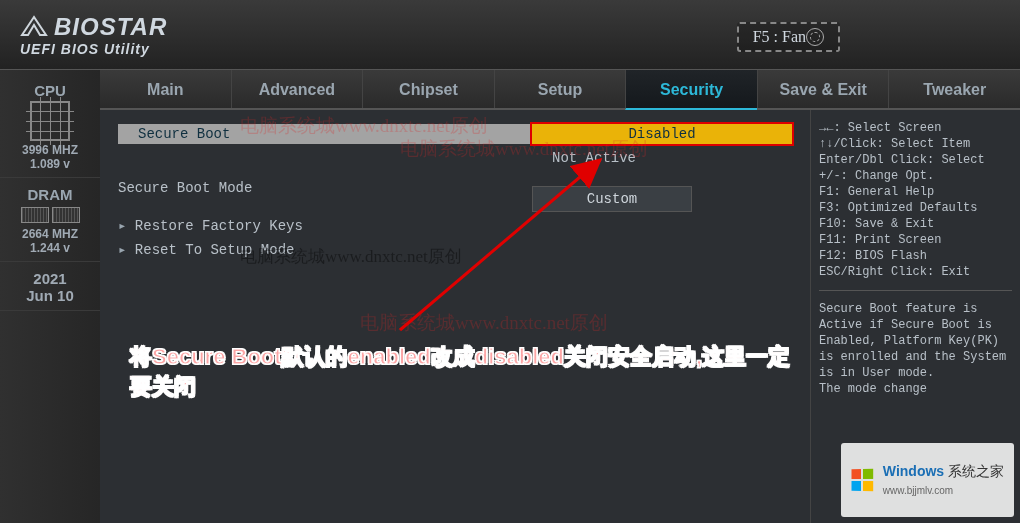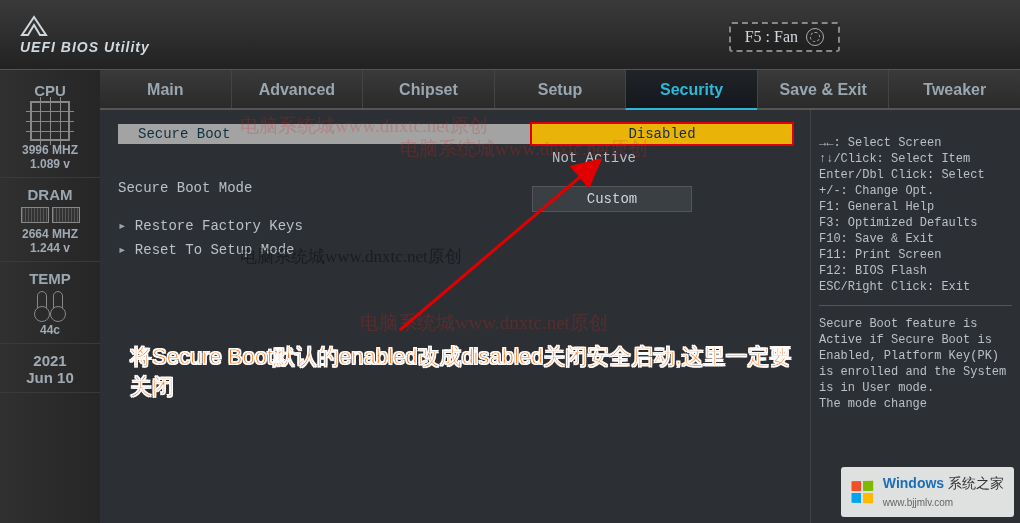--- a/index.html
+++ b/index.html
@@ -22,21 +22,21 @@
   }
   .brand { color: #d0d8e0; }
   .brand .logo { display:flex; align-items:center; gap:6px; }
   .brand .logotext { font-family: Arial, sans-serif; font-weight: 800; font-size: 24px; letter-spacing:1px; font-style: italic;}
   .brand .sub { font-family: Arial, sans-serif; font-weight: 700; font-size: 14px; font-style: italic; letter-spacing: 1px;}
   .fanbox {
     position:absolute; right:180px; top:22px;
     border:2px dashed #888; padding:4px 14px;
     font-family: "Comic Sans MS", cursive; font-size:16px; color:#d0d8e0;
     border-radius:3px;
-    display:flex; gap:8px; align-items:center;
+    display:flex; gap:0; align-items:center;
     background: rgba(0,0,0,0.2);
   }
   .fanicon { width:18px;height:18px;border:1px solid #aaa;border-radius:50%;position:relative;}
   .fanicon::before{content:"";position:absolute;inset:3px;border:1px dashed #aaa;border-radius:50%;}
   .tri-bg { position:absolute; inset:0; z-index:-1;
     background:
       linear-gradient(110deg, transparent 60%, rgba(255,255,255,0.06) 60% 70%, transparent 70%),
       linear-gradient(250deg, transparent 40%, rgba(255,255,255,0.05) 40% 55%, transparent 55%);
   }
 
@@ -94,64 +94,65 @@
   .valbox { width:260px; }
   .valbox.hl { background:#eab308; color:#103040; text-align:center; outline:2px solid #d00;}
   .menuitem { padding:2px 8px; line-height:20px; cursor:pointer;}
   .menuitem::before{ content:"▸ "; color:#9aa6b0;}
   .custom { width:160px; margin:8px 0 0 0; background:#3a3f44; color:#cfd6dc; text-align:center; padding:2px 0; border:1px solid #555;}
 
   .panel-right {
     width:210px; flex:0 0 210px;
     background:#2c2f33;
     border-left:1px solid #444;
-    padding:25px 8px;
+    padding:10px 8px;
     font-size:12px; line-height:16px;
   }
   .help-sep{ border:none; border-top:1px solid #555; margin:10px 0;}
 
   .watermark { position:absolute; color:rgba(220,40,40,0.25); font-family: SimSun, serif; font-size:19px; pointer-events:none; }
   .wm1{ top:3px; left:140px;}
   .wm2{ top:26px; left:300px;}
   .wm3{ top:135px; left:140px; font-size:17px; color:rgba(0,0,0,0.4);}
   .wm4{ top:200px; left:260px;}
   .annotation {
     position:absolute; top:232px; left:30px;
     font-family: SimSun, "Microsoft YaHei", sans-serif;
-    font-size:22px; font-weight:400;
-    color:#f97316;
+    font-size:22px; font-weight:700;
+    color:#fca5a5;
     -webkit-text-stroke: 1px #fff;
     text-shadow: 1px 1px 0 #fff,-1px -1px 0 #fff,1px -1px 0 #fff,-1px 1px 0 #fff;
     pointer-events:none;
   }
   .arrow { position:absolute; pointer-events:none; }
 
   .site-wm {
     position:absolute; right:6px; bottom:6px;
     background:rgba(255,255,255,0.85);
-    padding:8px 10px; border-radius:3px;
+    padding:20px 10px; border-radius:3px;
     font-family:"Microsoft YaHei",sans-serif; font-size:14px; color:#1b6fb5;
     display:flex; align-items:center; gap:10px;
   }
   .winlogo { width:22px; height:22px; display:grid; grid-template:1fr 1fr/1fr 1fr; gap:2px; transform: perspective(60px) rotateY(-10deg);}
   .winlogo span:nth-child(1){background:#f25022;}
   .winlogo span:nth-child(2){background:#7fba00;}
   .winlogo span:nth-child(3){background:#00a4ef;}
   .winlogo span:nth-child(4){background:#ffb900;}
 </style>
 </head>
 <body>
 
 <div class="topbar">
   <div class="tri-bg"></div>
   <div class="brand">
     <div class="logo">
       <svg width="28" height="24" viewBox="0 0 28 24">
         <path d="M2 20 L14 2 L26 20 L20 20 L14 10 L8 20 Z" fill="none" stroke="#cfd6dc" stroke-width="2"></path>
       </svg>
+      <span class="logotext">BIOSTAR</span>
     </div>
     <div class="sub">UEFI BIOS Utility</div>
   </div>
   <div class="fanbox">
     <span>F5 : Fan</span>
     <span class="fanicon"></span>
   </div>
 </div>
 
 <div class="layout">
@@ -163,28 +164,20 @@
       <div class="sb-val">1.089 v</div>
     </div>
     <div class="sb-block">
       <div class="sb-title">DRAM</div>
       <div class="ram sb-icon">
           <span></span>
           <span></span>
         </div>
       <div class="sb-val">2664 MHZ</div>
       <div class="sb-val">1.244 v</div>
-    </div>
-    <div class="sb-block">
-      <div class="sb-title">TEMP</div>
-      <div class="therm sb-icon">
-          <span></span>
-          <span></span>
-        </div>
-      <div class="sb-val">44c</div>
     </div>
     <div class="sb-block">
       <div class="sb-val" style="font-size:15px">2021</div>
       <div class="sb-val" style="font-size:15px">Jun 10</div>
     </div>
   </div>
 
   <div class="main">
     <div class="tabs">
       <div class="tab">Main</div>

